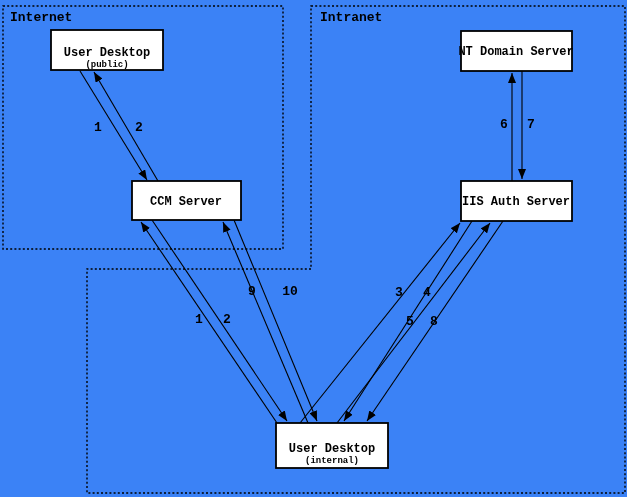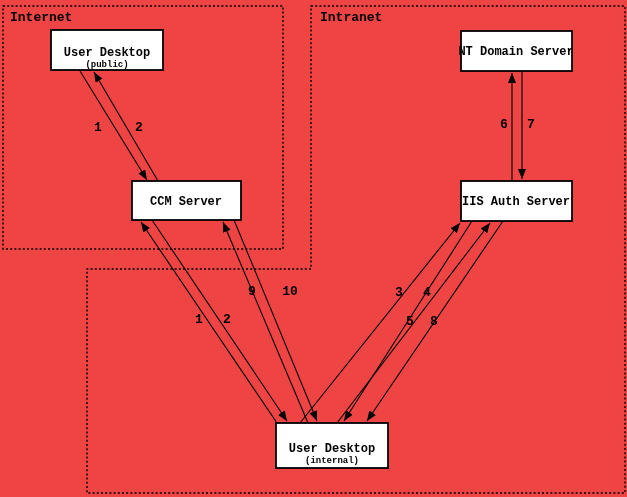--- a/index.html
+++ b/index.html
@@ -1,20 +1,20 @@
 <!DOCTYPE html>
 <html><head>
 <meta charset="utf-8">
 <style>
   html, body { margin: 0; padding: 0; background: #ffffff; }
   .stage {
     position: relative;
     width: 627px;
     height: 497px;
-    background: #ef4444;
+    background: #3b82f6;
     font-family: "Liberation Mono", "DejaVu Sans Mono", monospace;
   }
   svg text {
     font-family: "Liberation Mono", "DejaVu Sans Mono", monospace;
     font-weight: bold;
     fill: #000000;
   }
   .region-border {
     fill: none;
     stroke: #000000;

